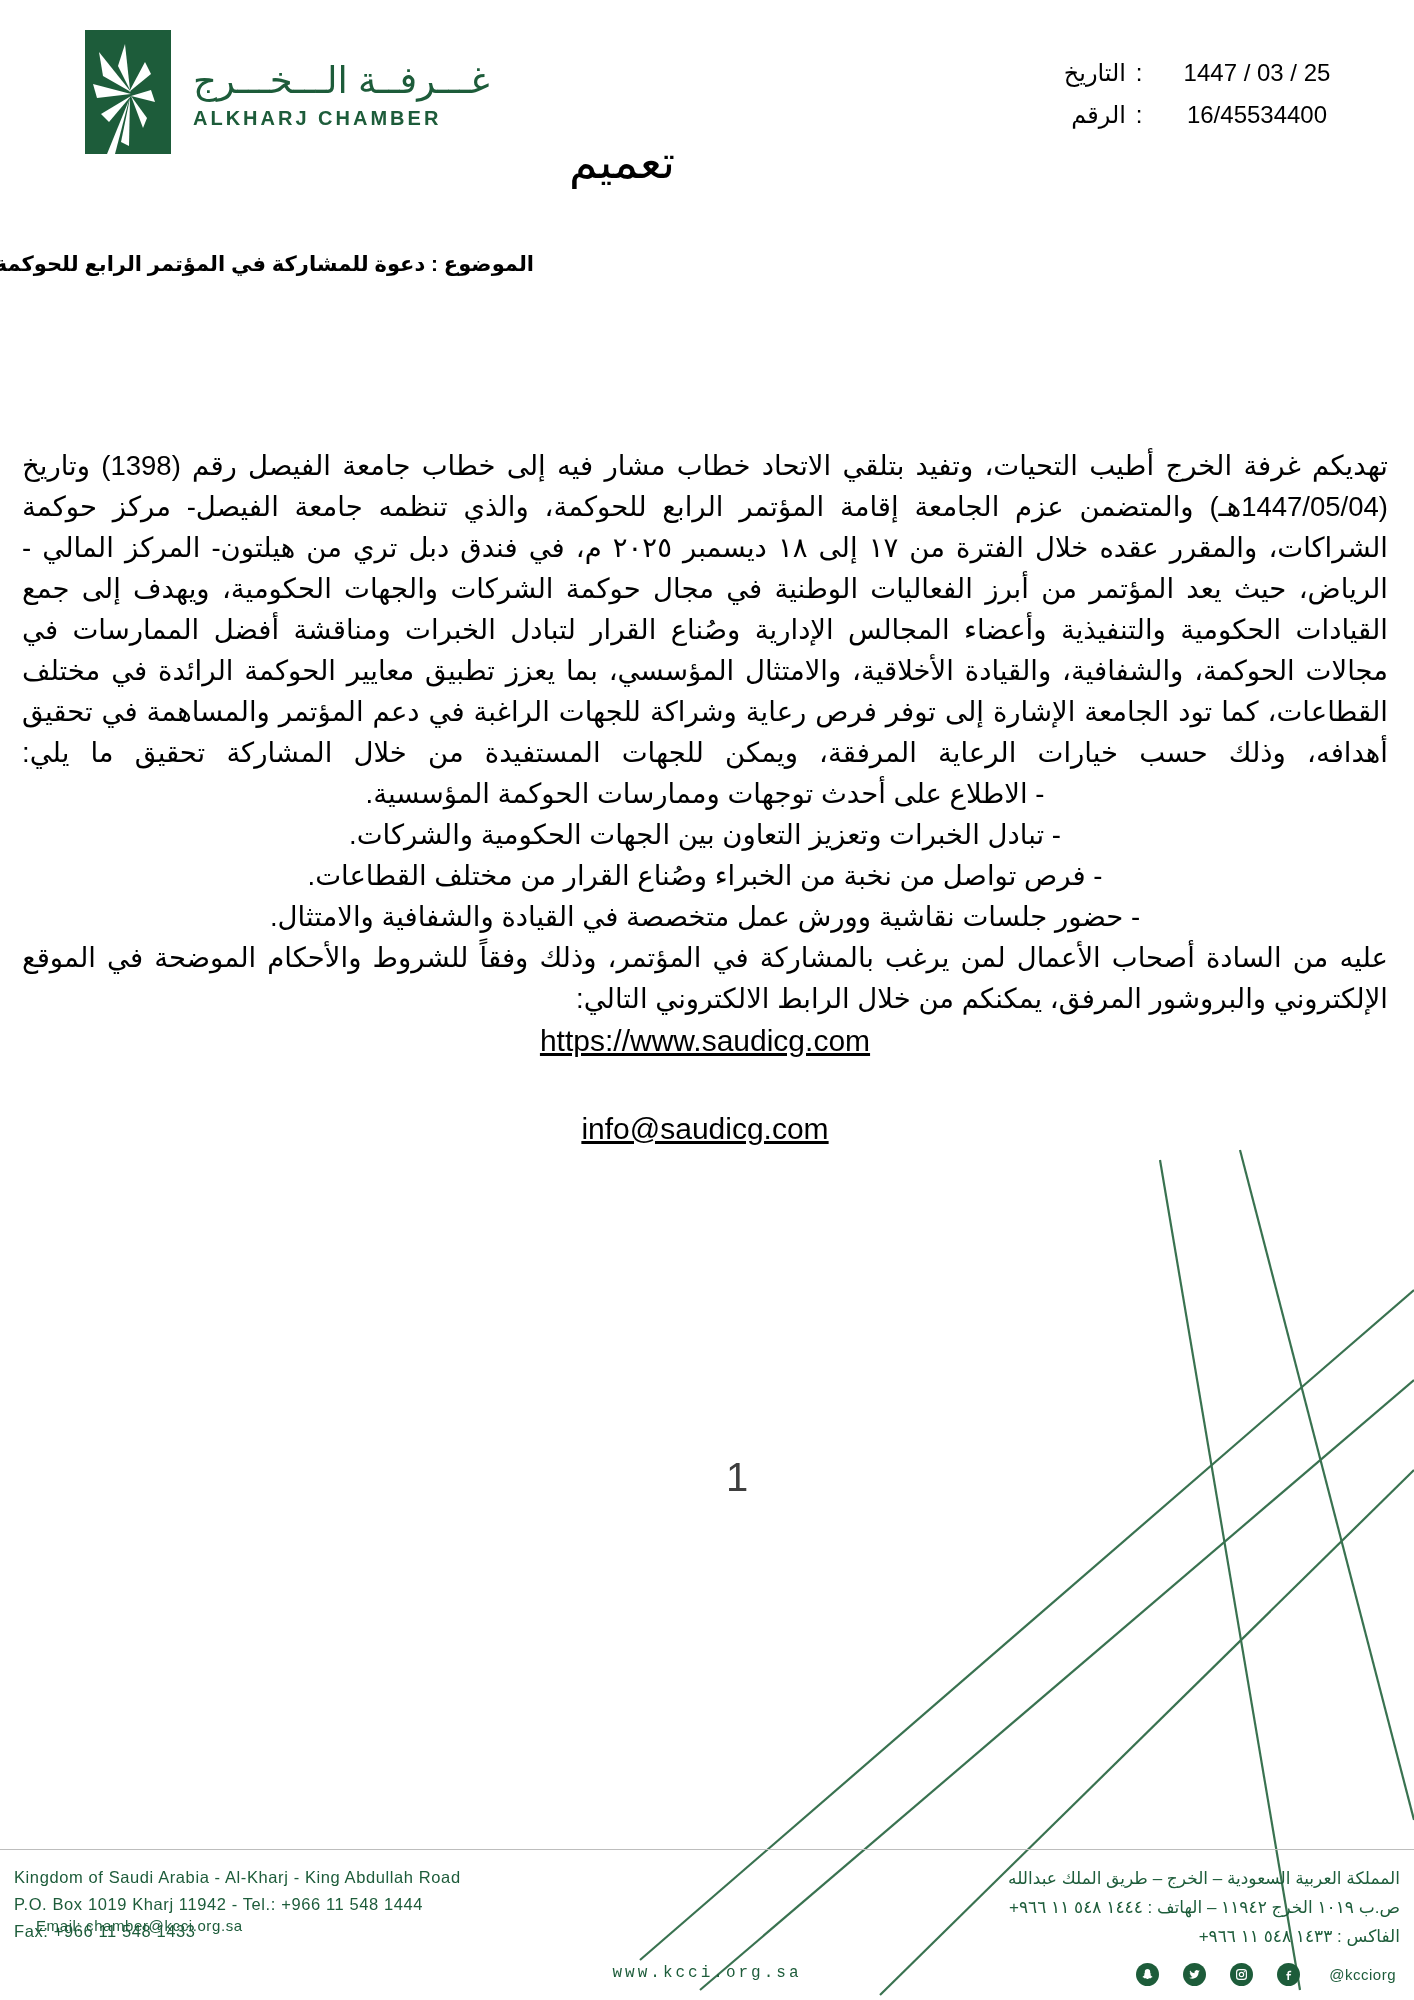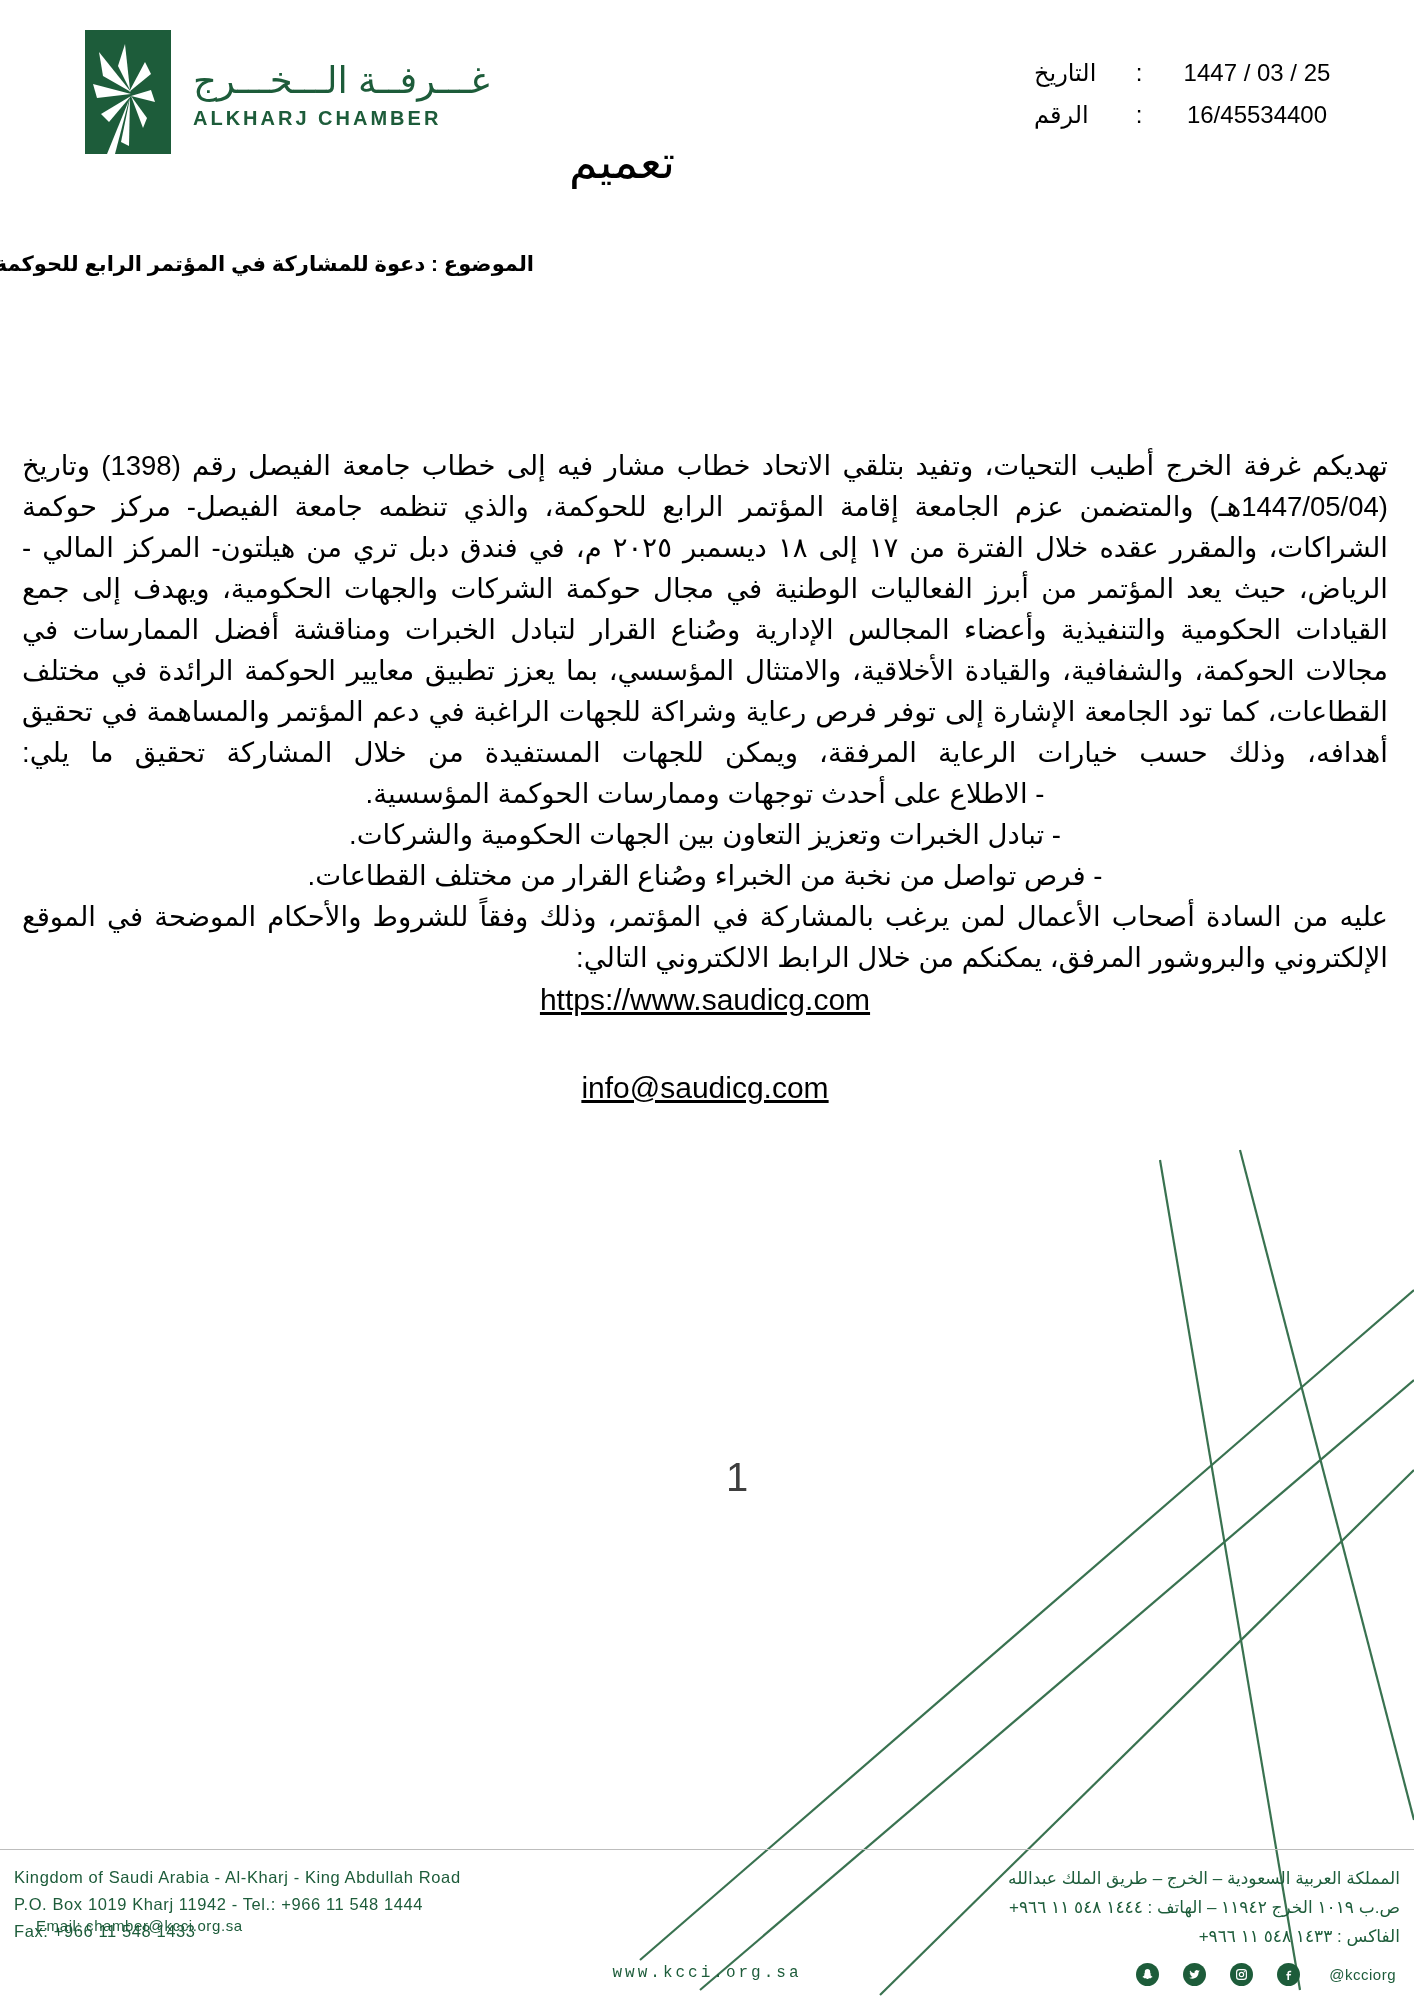--- a/index.html
+++ b/index.html
@@ -16,21 +16,21 @@
   .header{position:relative;height:190px;}
   .logo-wrap{position:absolute;left:62px;top:30px;display:flex;align-items:center;gap:22px;padding-left:23px;}
   .logo-mark{width:86px;height:124px;background:#1d5c3a;position:relative;overflow:hidden;}
   .logo-mark svg{position:absolute;left:0;top:0;}
   .logo-text{display:flex;flex-direction:column;justify-content:center;padding-top:6px;}
   .logo-ar{font-size:37px;color:#1d5c3a;letter-spacing:1px;direction:rtl;line-height:1.15;font-weight:400;}
   .logo-en{font-size:20px;color:#1d5c3a;letter-spacing:3.0px;margin-top:4px;font-weight:bold;}
 
   .meta{position:absolute;right:52px;top:52px;direction:rtl;}
   .meta-row{display:flex;align-items:baseline;justify-content:flex-start;font-size:24px;line-height:1.75;}
-  .meta-label{width:92px;text-align:left;}
+  .meta-label{width:92px;text-align:right;}
   .meta-colon{width:26px;text-align:center;}
   .meta-value{min-width:210px;text-align:center;direction:ltr;}
 
   
   .doc-title{
     position:absolute;top:135px;left:0;width:1414px;
     text-align:center;direction:rtl;
     font-size:46px;letter-spacing:1px;
     padding-right:170px;box-sizing:border-box;
   }
@@ -150,20 +150,21 @@
   <div class="body">
 
     <div class="para-block">
       <p>تهديكم غرفة الخرج أطيب التحيات، وتفيد بتلقي الاتحاد خطاب مشار فيه إلى خطاب جامعة الفيصل رقم (1398) وتاريخ (1447/05/04هـ) والمتضمن عزم الجامعة إقامة المؤتمر الرابع للحوكمة، والذي تنظمه جامعة الفيصل- مركز حوكمة الشراكات، والمقرر عقده خلال الفترة من ١٧ إلى ١٨ ديسمبر ٢٠٢٥ م، في فندق دبل تري من هيلتون- المركز المالي - الرياض، حيث يعد المؤتمر من أبرز الفعاليات الوطنية في مجال حوكمة الشركات والجهات الحكومية، ويهدف إلى جمع القيادات الحكومية والتنفيذية وأعضاء المجالس الإدارية وصُناع القرار لتبادل الخبرات ومناقشة أفضل الممارسات في مجالات الحوكمة، والشفافية، والقيادة الأخلاقية، والامتثال المؤسسي، بما يعزز تطبيق معايير الحوكمة الرائدة في مختلف القطاعات، كما تود الجامعة الإشارة إلى توفر فرص رعاية وشراكة للجهات الراغبة في دعم المؤتمر والمساهمة في تحقيق أهدافه، وذلك حسب خيارات الرعاية المرفقة، ويمكن للجهات المستفيدة من خلال المشاركة تحقيق ما يلي:</p>
     </div>
 
     <ul class="bullets">
       <li>- الاطلاع على أحدث توجهات وممارسات الحوكمة المؤسسية.</li>
       <li>- تبادل الخبرات وتعزيز التعاون بين الجهات الحكومية والشركات.</li>
       <li>- فرص تواصل من نخبة من الخبراء وصُناع القرار من مختلف القطاعات.</li>
+      <li>- حضور جلسات نقاشية وورش عمل متخصصة في القيادة والشفافية والامتثال.</li>
     </ul>
 
     <div class="para-block">
       <p class="last">عليه من السادة أصحاب الأعمال لمن يرغب بالمشاركة في المؤتمر، وذلك وفقاً للشروط والأحكام الموضحة في الموقع الإلكتروني والبروشور المرفق، يمكنكم من خلال الرابط الالكتروني التالي:</p>
     </div>
 
     <a class="link" href="#">https://www.saudicg.com</a>
 
 
     <a class="link mail" href="#">info@saudicg.com</a>

